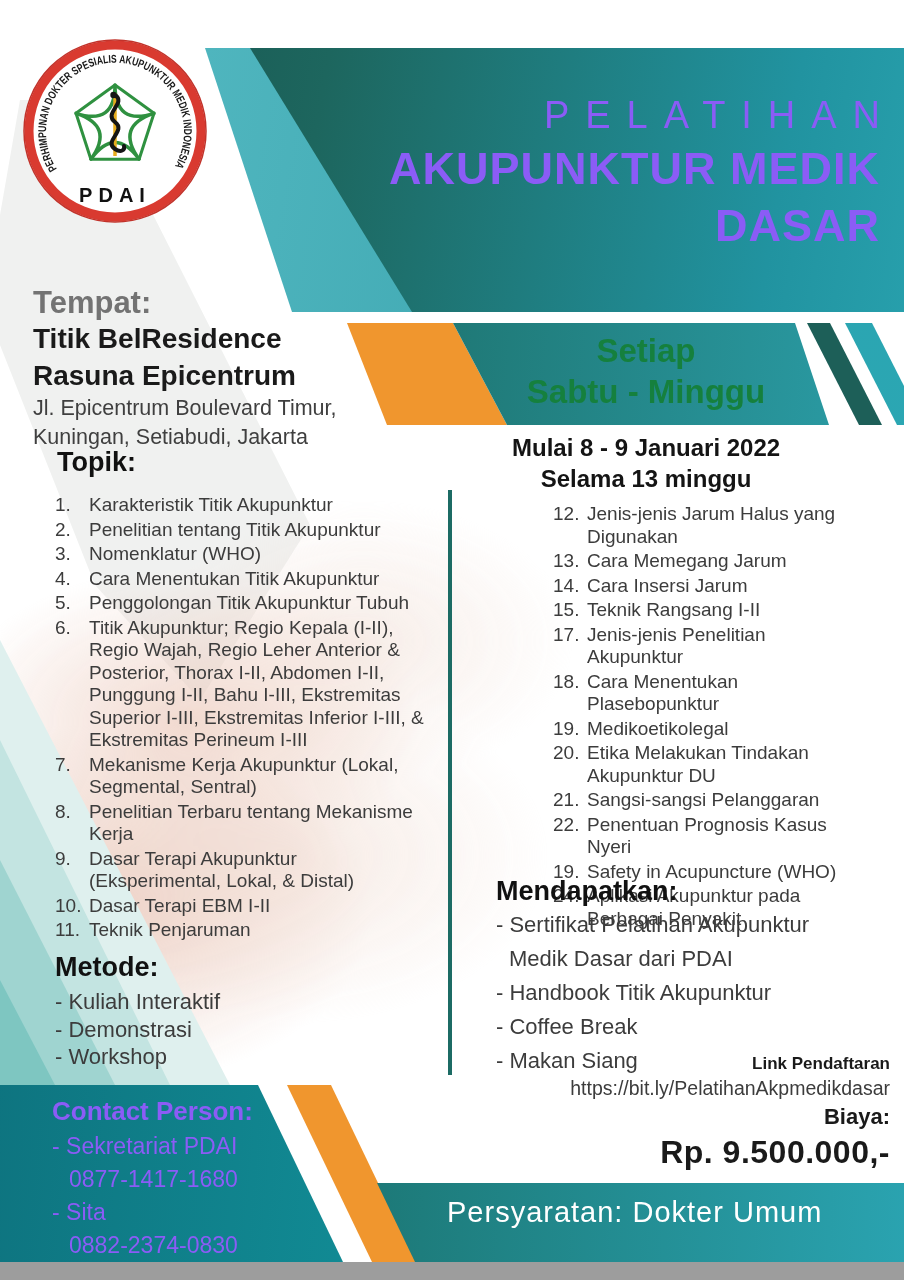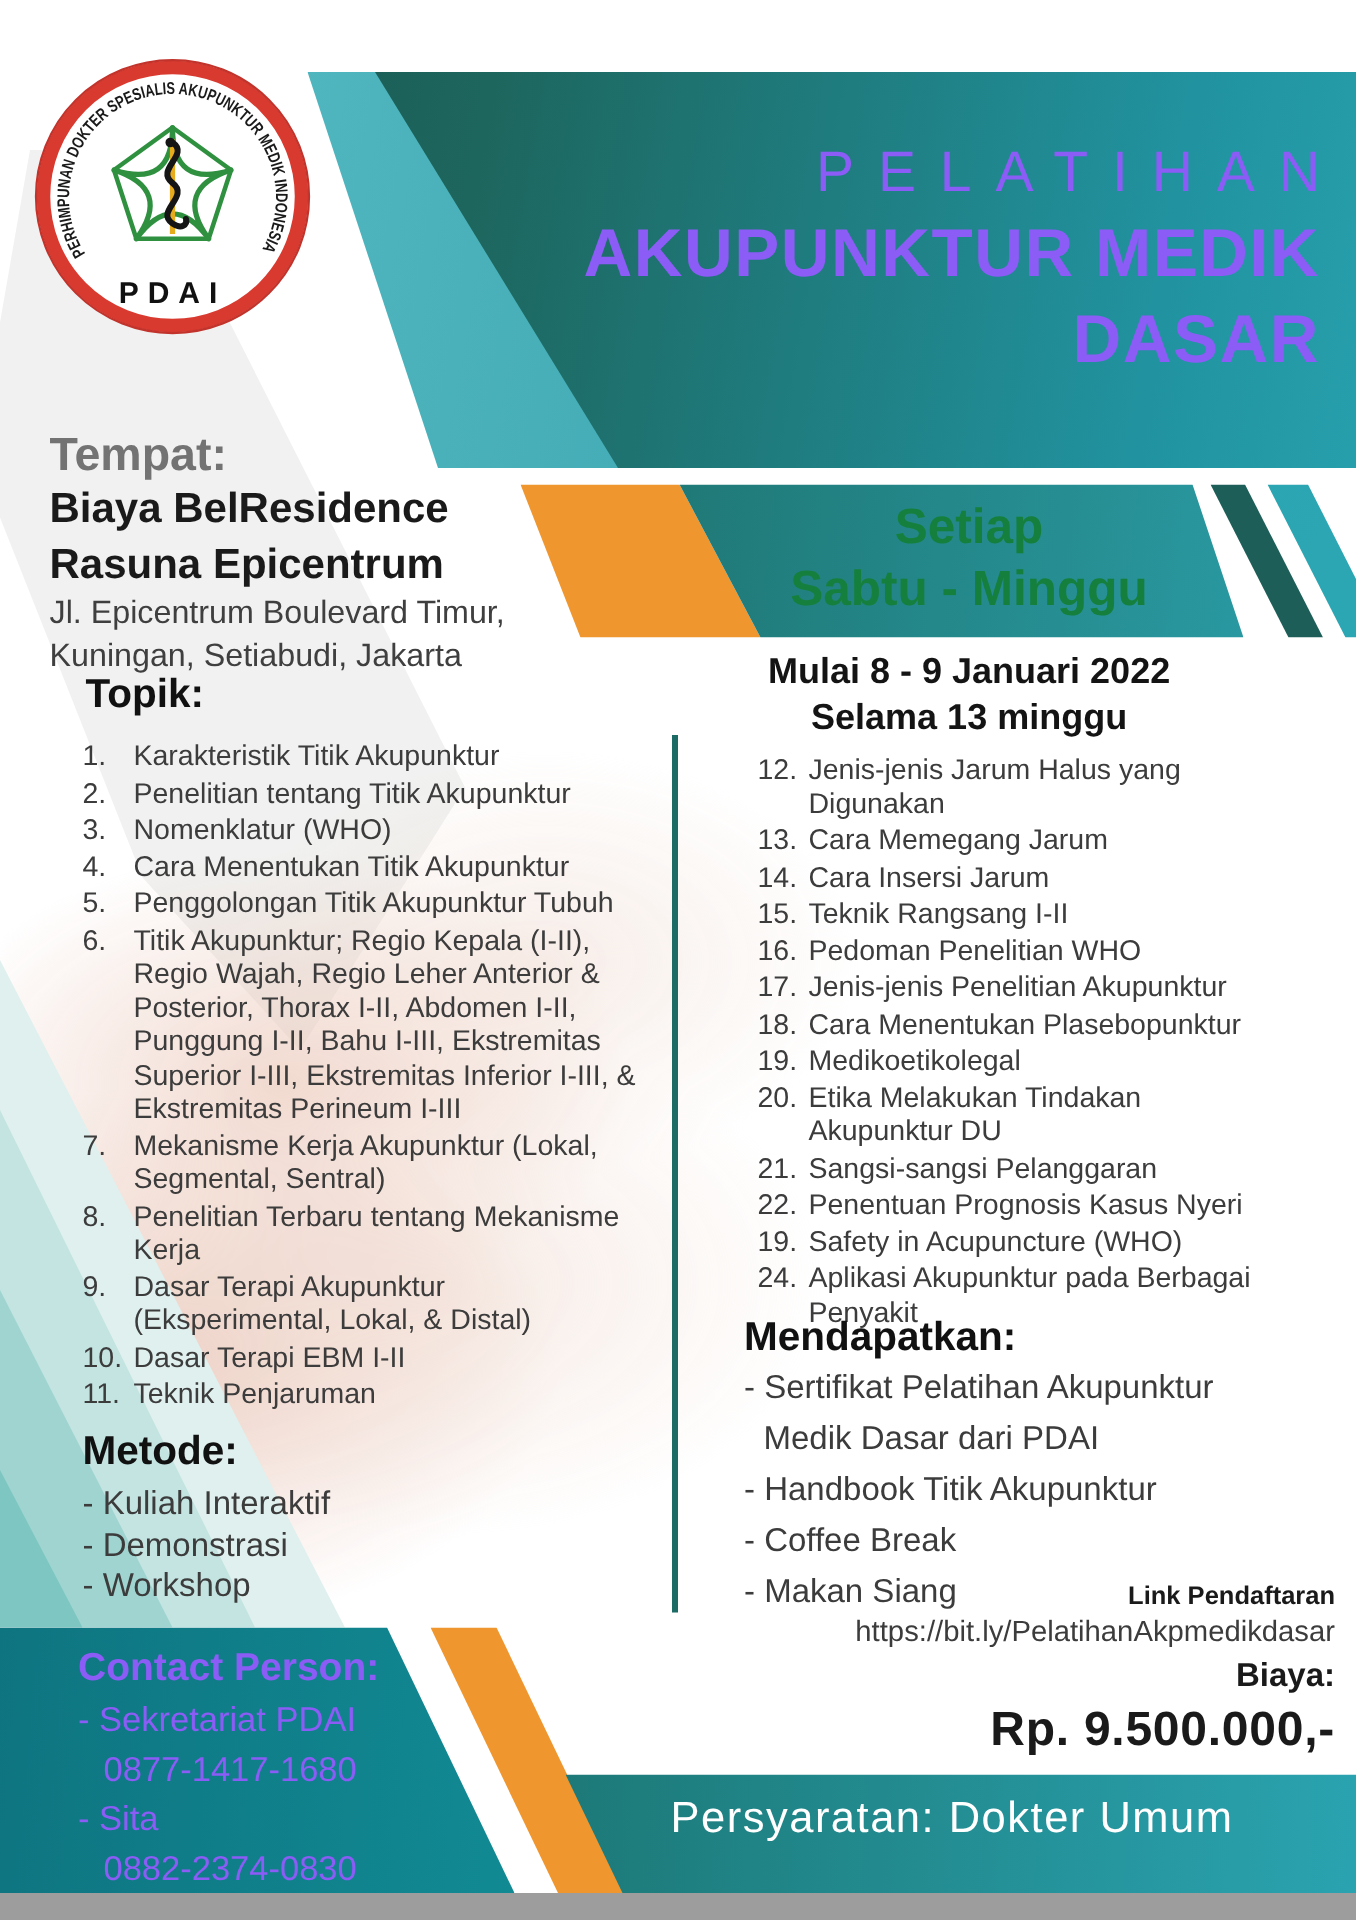--- a/index.html
+++ b/index.html
@@ -39,21 +39,21 @@
   .venue .lbl{font-size:31px;font-weight:bold;color:#737373;line-height:34px;}
   .venue .nm{font-size:28px;font-weight:bold;color:#1a1a1a;line-height:37px;}
   .venue .ad{font-size:21.5px;color:#3f3f3f;line-height:29px;}
   .sec-head{font-size:27px;font-weight:bold;color:#111;}
   
   ol.topics{list-style:none;margin:0;padding:0;}
   ol.topics li{display:grid;grid-template-columns:34px 1fr;font-size:19px;line-height:22.5px;margin-bottom:2px;color:#3c3c3c;}
   .tleft{left:55px;top:494px;width:372px;}
   .tleft li{grid-template-columns:33px 336px;}
   .tright{left:505px;top:503px;width:352px;}
-  .tright li{grid-template-columns:36px 312px;}
+  .tright li{grid-template-columns:36px 312px;margin-left:48px;}
   .dash-list div{font-size:22px;line-height:27.5px;color:#3c3c3c;padding-left:13px;text-indent:-13px;}
   .benefits div{font-size:22px;line-height:34px;}
   
   .banner-text{left:468px;top:331px;width:356px;text-align:center;color:#15803d;font-weight:bold;}
   .banner-text .l1{font-size:33px;line-height:40px;}
   .banner-text .l2{font-size:33px;line-height:42px;}
   .start-block{left:512px;top:432px;font-size:24px;font-weight:bold;color:#141414;line-height:31px;text-align:center;}
   
   .contact-text{left:52px;top:1092px;color:#8b5cf6;}
   .contact-text .h{font-size:26px;font-weight:bold;line-height:38px;}
@@ -100,21 +100,21 @@
     <text x="95" y="166" text-anchor="middle" font-size="20" font-weight="bold" letter-spacing="6" fill="#111">PDAI</text>
     <path d="M95,49 Q95,90 134,77.3 Q95,90 119.1,123.2 Q95,90 70.9,123.2 Q95,90 56,77.3 Q95,90 95,49 Z" fill="none" stroke="#2f9140" stroke-width="3.5" stroke-linejoin="round"></path>
     <path d="M95,49 L134,77.3 L119.1,123.2 L70.9,123.2 L56,77.3 Z" fill="none" stroke="#2f9140" stroke-width="3" stroke-linejoin="round"></path>
     <line x1="95" y1="57" x2="95" y2="120" stroke="#e6ac1e" stroke-width="3.5"></line>
     <path d="M95,59 C107,67 83,77 95,86 C107,95 83,105 95,113 C101,117 105,114 104,110" fill="none" stroke="#151515" stroke-width="4" stroke-linecap="round"></path>
     <circle cx="93.5" cy="59" r="3.2" fill="#151515"></circle>
   </svg>
 
   <div class="abs venue">
     <div class="lbl">Tempat:</div>
-    <div class="nm">Biaya BelResidence</div>
+    <div class="nm">Titik BelResidence</div>
     <div class="nm">Rasuna Epicentrum</div>
     <div class="ad">Jl. Epicentrum Boulevard Timur,</div>
     <div class="ad">Kuningan, Setiabudi, Jakarta</div>
   </div>
 
   <div class="shape banner-orange"></div>
   <div class="shape banner-teal"></div>
   <div class="shape banner-slash-dark"></div>
   <div class="shape banner-corner"></div>
   <div class="abs banner-text">
@@ -186,24 +186,20 @@
         <span>13.</span>
         <span>Cara Memegang Jarum</span>
       </li>
     <li>
         <span>14.</span>
         <span>Cara Insersi Jarum</span>
       </li>
     <li>
         <span>15.</span>
         <span>Teknik Rangsang I-II</span>
-      </li>
-    <li>
-        <span>16.</span>
-        <span>Pedoman Penelitian WHO</span>
       </li>
     <li>
         <span>17.</span>
         <span>Jenis-jenis Penelitian Akupunktur</span>
       </li>
     <li>
         <span>18.</span>
         <span>Cara Menentukan Plasebopunktur</span>
       </li>
     <li>

